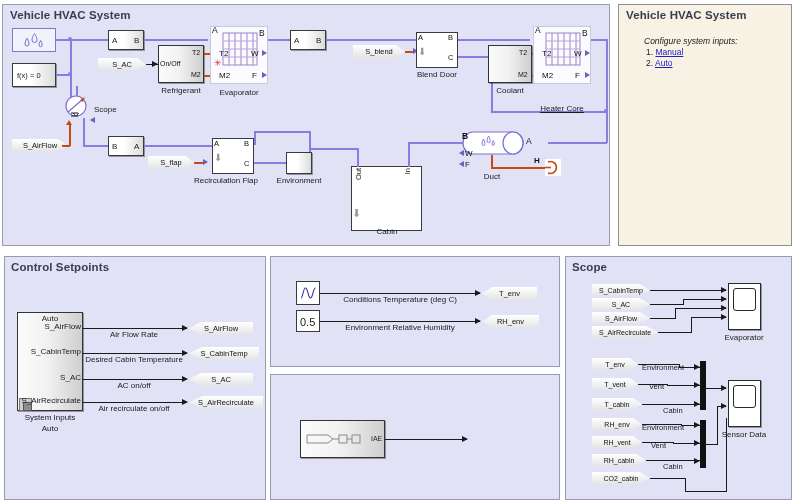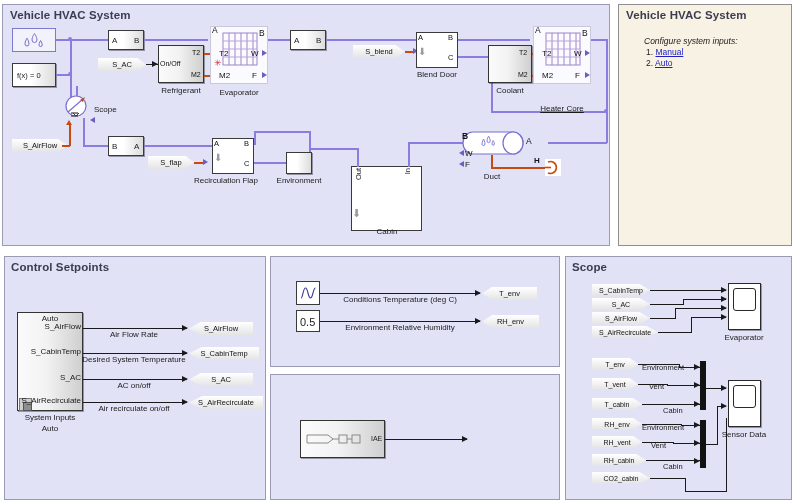--- a/index.html
+++ b/index.html
@@ -418,21 +418,21 @@
   <div class="arrow" style="left:182px;top:325px;"></div>
   <div class="lbl c" style="left:134px;top:330px;">Air Flow Rate</div>
   <div class="tagwrap" style="left:189px;top:322px;width:64px;height:13px;">
     <div class="shp tag goto"></div>
     <div class="txt">S_AirFlow</div>
   </div>
 
   <div class="lbl r" style="left:81px;top:347px;">S_CabinTemp</div>
   <div class="wire h" style="left:83px;top:353px;width:104px;"></div>
   <div class="arrow" style="left:182px;top:350px;"></div>
-  <div class="lbl c" style="left:134px;top:355px;">Desired System Temperature</div>
+  <div class="lbl c" style="left:134px;top:355px;">Desired Cabin Temperature</div>
   <div class="tagwrap" style="left:189px;top:347px;width:70px;height:13px;">
     <div class="shp tag goto"></div>
     <div class="txt">S_CabinTemp</div>
   </div>
 
   <div class="lbl r" style="left:81px;top:373px;">S_AC</div>
   <div class="wire h" style="left:83px;top:379px;width:104px;"></div>
   <div class="arrow" style="left:182px;top:376px;"></div>
   <div class="lbl c" style="left:134px;top:381px;">AC on/off</div>
   <div class="tagwrap" style="left:189px;top:373px;width:64px;height:13px;">

